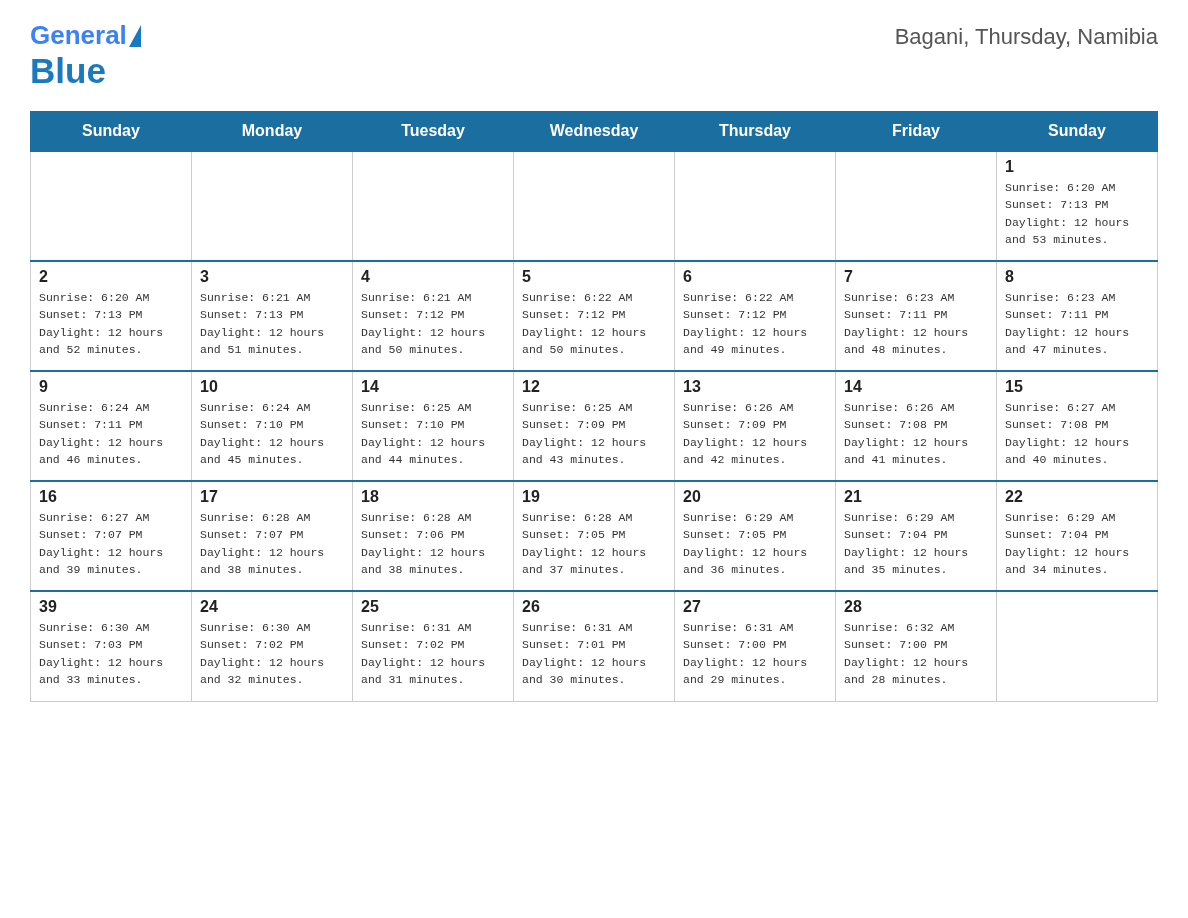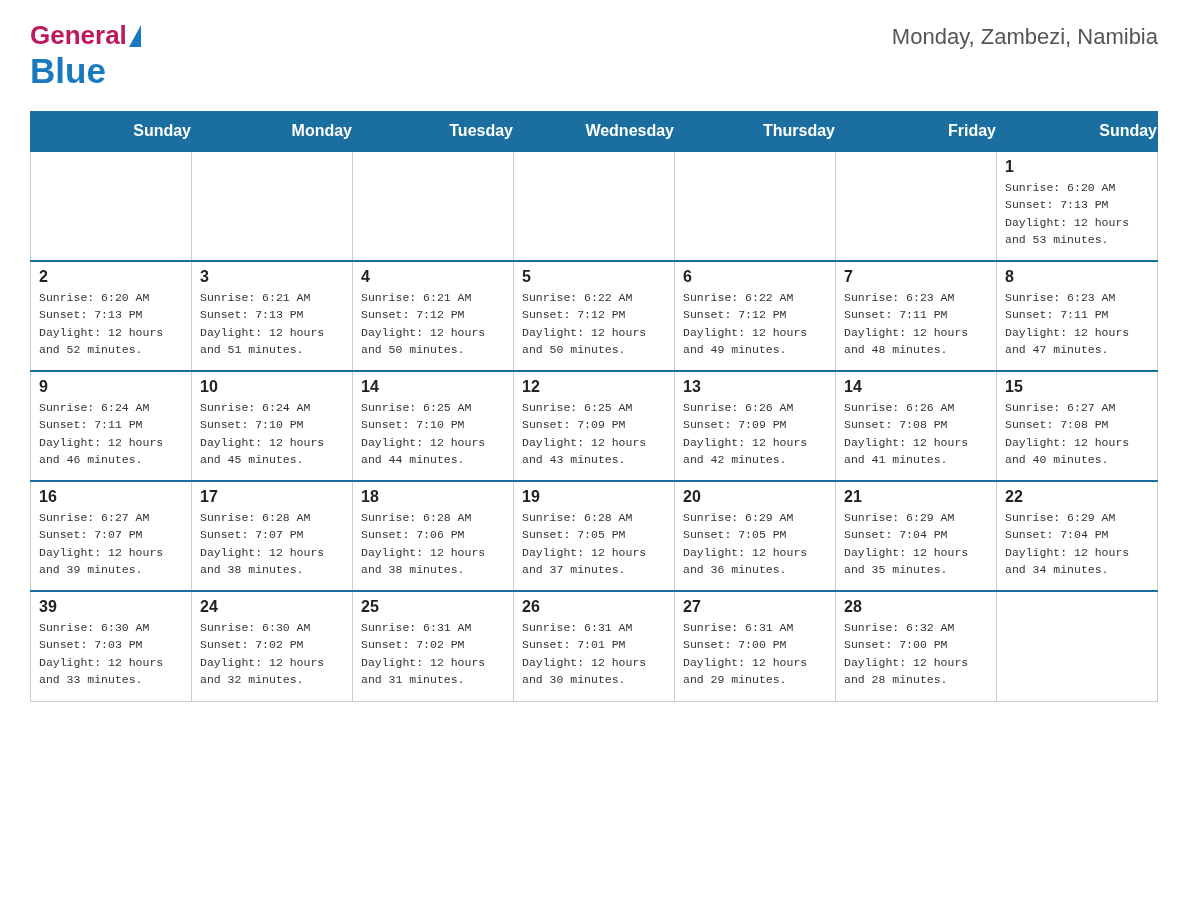--- a/index.html
+++ b/index.html
@@ -21,21 +21,21 @@
       flex-direction: column;
       align-items: flex-start;
     }
     .logo-text {
       display: flex;
       align-items: center;
       font-size: 26px;
       font-weight: bold;
       color: #333;
     }
-    .logo-general { color: #be185d; }
+    .logo-general { color: #3b82f6; }
     .logo-triangle {
       display: inline-block;
       width: 0;
       height: 0;
       border-left: 12px solid transparent;
       border-right: 0px solid transparent;
       border-bottom: 22px solid #1a7abf;
       margin: 0 2px;
     }
     .logo-blue {
@@ -61,21 +61,21 @@
       width: 100%;
       border-collapse: collapse;
       border: 1px solid #aaa;
     }
     .calendar th {
       background: #1a6fa0;
       color: #fff;
       font-size: 16px;
       font-weight: bold;
       padding: 10px 0;
-      text-align: right;
+      text-align: center;
       border: 1px solid #1a6fa0;
     }
     .calendar td {
       vertical-align: top;
       border: 1px solid #ccc;
       padding: 6px 8px;
       width: 14.28%;
       min-height: 110px;
       height: 110px;
       background: #fff;
@@ -110,21 +110,21 @@
   <div class="logo">
     <div class="logo-text">
       <span class="logo-general">General</span>
       <span class="logo-triangle"></span>
     </div>
     <div>
       <span class="logo-blue">Blue</span>
     </div>
   </div>
   <div class="title-block">
-    <div class="location">Monday, Zambezi, Namibia</div>
+    <div class="location">Bagani, Thursday, Namibia</div>
   </div>
 </div>
 
 <table class="calendar">
   <thead>
     <tr>
       <th>Sunday</th>
       <th>Monday</th>
       <th>Tuesday</th>
       <th>Wednesday</th>

